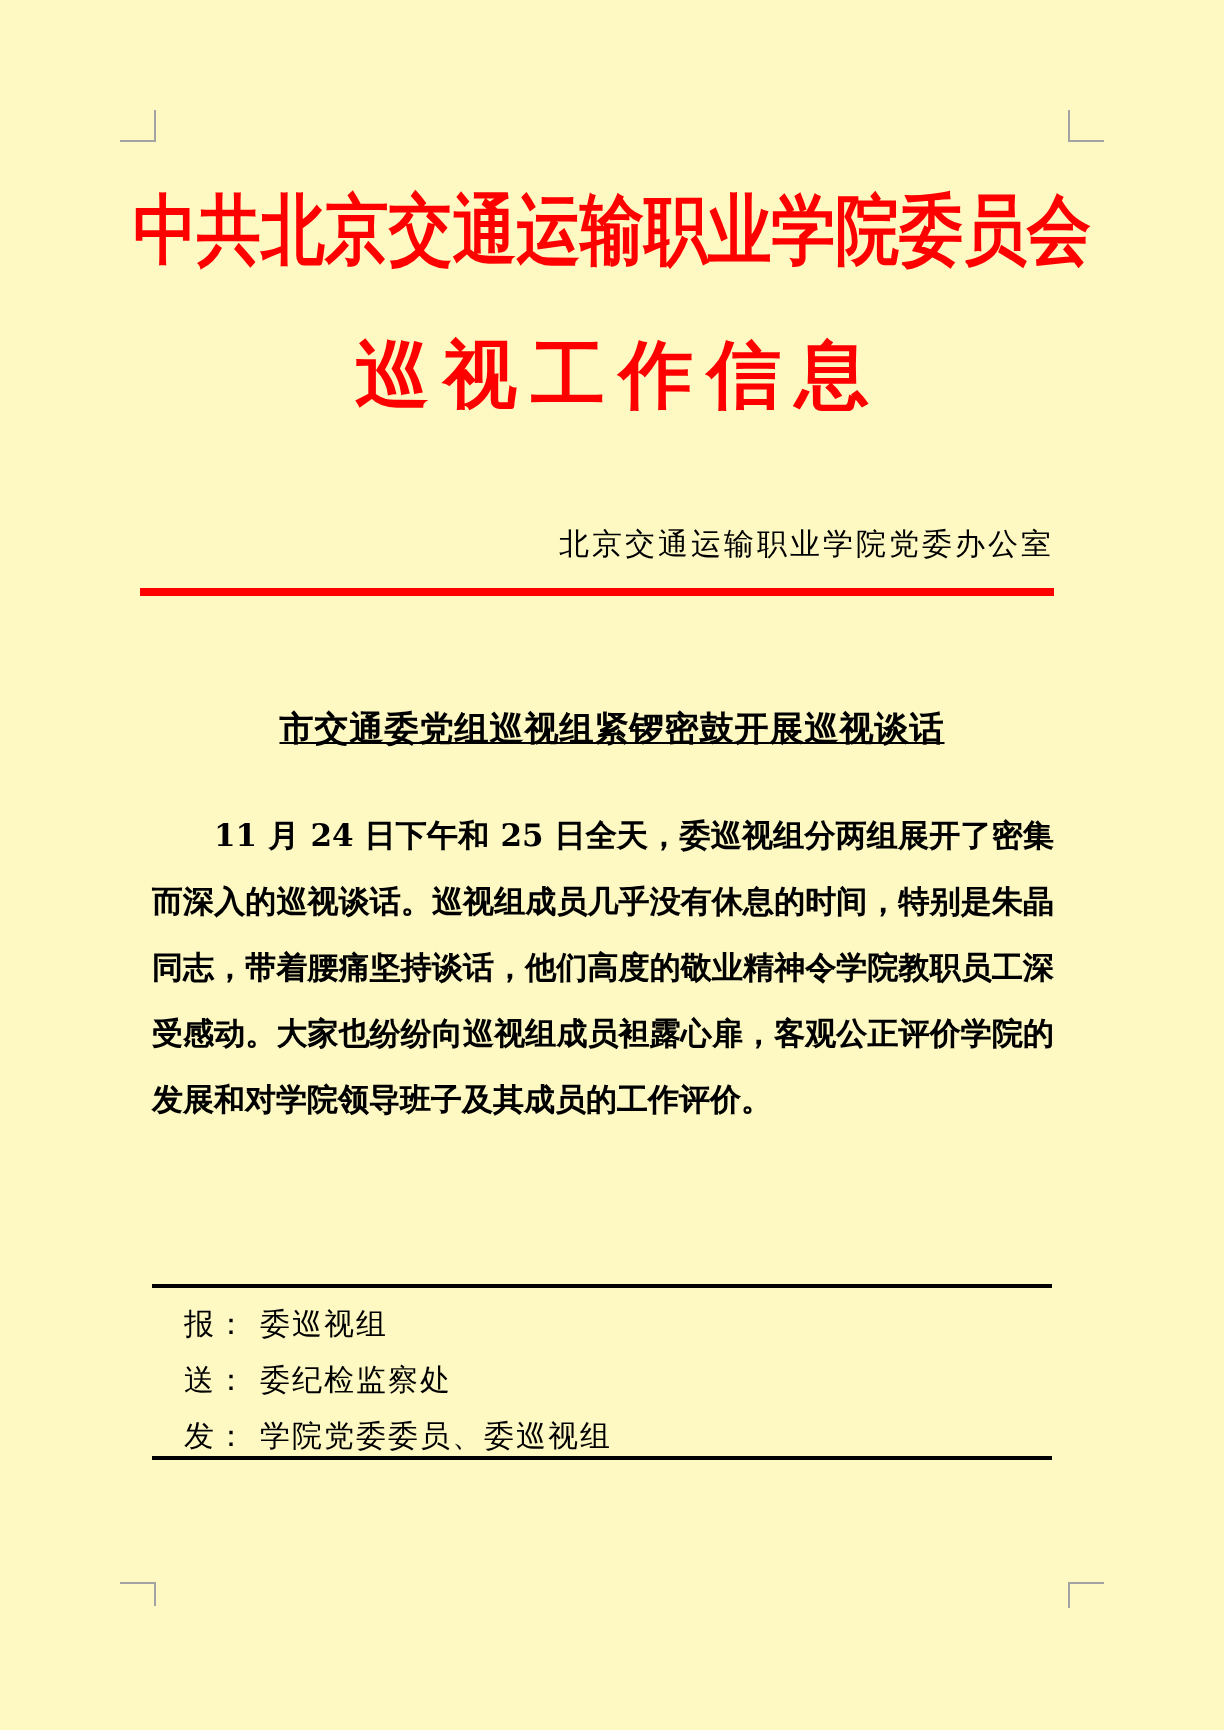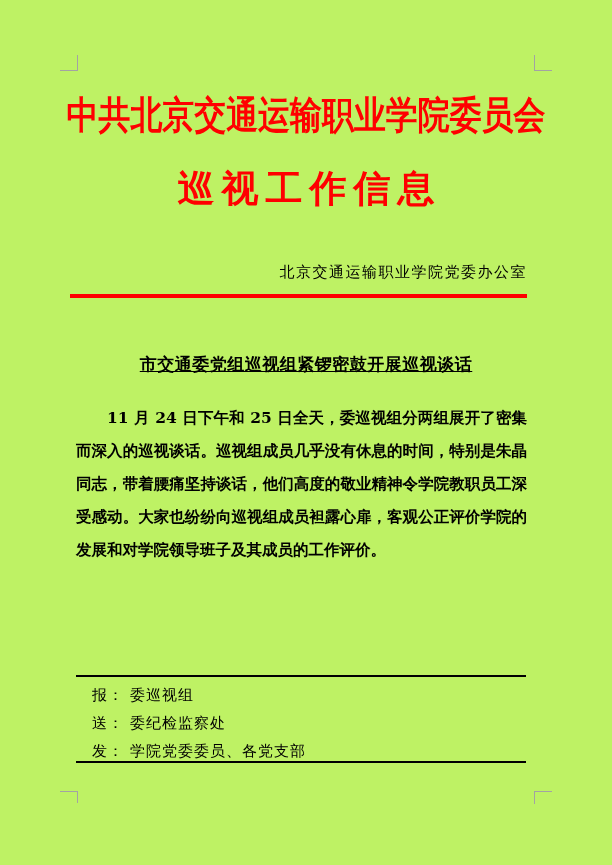--- a/index.html
+++ b/index.html
@@ -5,21 +5,21 @@
   :root{
     --accent:#ff0000;
     --ink:#000000;
     --mark:#a3a3a3;
   }
   html,body{margin:0;padding:0;background:#ffffff;}
   .page{
     position:relative;
     width:612px;height:865px;
     margin:0 auto;
-    background:#bef264;
+    background:#fef9c3;
     overflow:hidden;
     font-family:"DejaVu Serif","Liberation Serif",serif;
     color:var(--ink);
   }
   
   .mark{position:absolute;}
   .mark.tl{left:60px;top:55px;width:17px;height:15px;
     border-right:1.5px solid var(--mark);border-bottom:1.5px solid var(--mark);}
   .mark.tr{left:534px;top:55px;width:17px;height:15px;
     border-left:1.5px solid var(--mark);border-bottom:1.5px solid var(--mark);}
@@ -79,21 +79,21 @@
   .article-body{
     position:absolute;top:401px;left:76px;width:451px;
     font-size:15.5px;
     line-height:33px;
     text-align:justify;
     text-indent:2em;
     margin:0;
     font-weight:bold;
   }
   .distribution{
-    position:absolute;top:675px;left:76px;width:450px;height:88px;
+    position:absolute;top:642px;left:76px;width:450px;height:88px;
     box-sizing:border-box;
     border-top:2px solid var(--ink);
     border-bottom:2px solid var(--ink);
     padding:4px 0 0 16px;
     font-size:15px;
     letter-spacing:1px;
   }
   .dist-row{line-height:28px;white-space:nowrap;}
   .dist-row .val{margin-left:6px;}
 </style>
@@ -121,17 +121,17 @@
   <p class="article-body">11 月 24 日下午和 25 日全天，委巡视组分两组展开了密集而深入的巡视谈话。巡视组成员几乎没有休息的时间，特别是朱晶同志，带着腰痛坚持谈话，他们高度的敬业精神令学院教职员工深受感动。大家也纷纷向巡视组成员袒露心扉，客观公正评价学院的发展和对学院领导班子及其成员的工作评价。</p>
 
   <div class="distribution">
     <div class="dist-row">
       <span class="lbl">报：</span><span class="val">委巡视组</span>
     </div>
     <div class="dist-row">
       <span class="lbl">送：</span><span class="val">委纪检监察处</span>
     </div>
     <div class="dist-row">
-      <span class="lbl">发：</span><span class="val">学院党委委员、各党支部</span>
+      <span class="lbl">发：</span><span class="val">学院党委委员、委巡视组</span>
     </div>
   </div>
 
 </div>
 
 </body></html>

